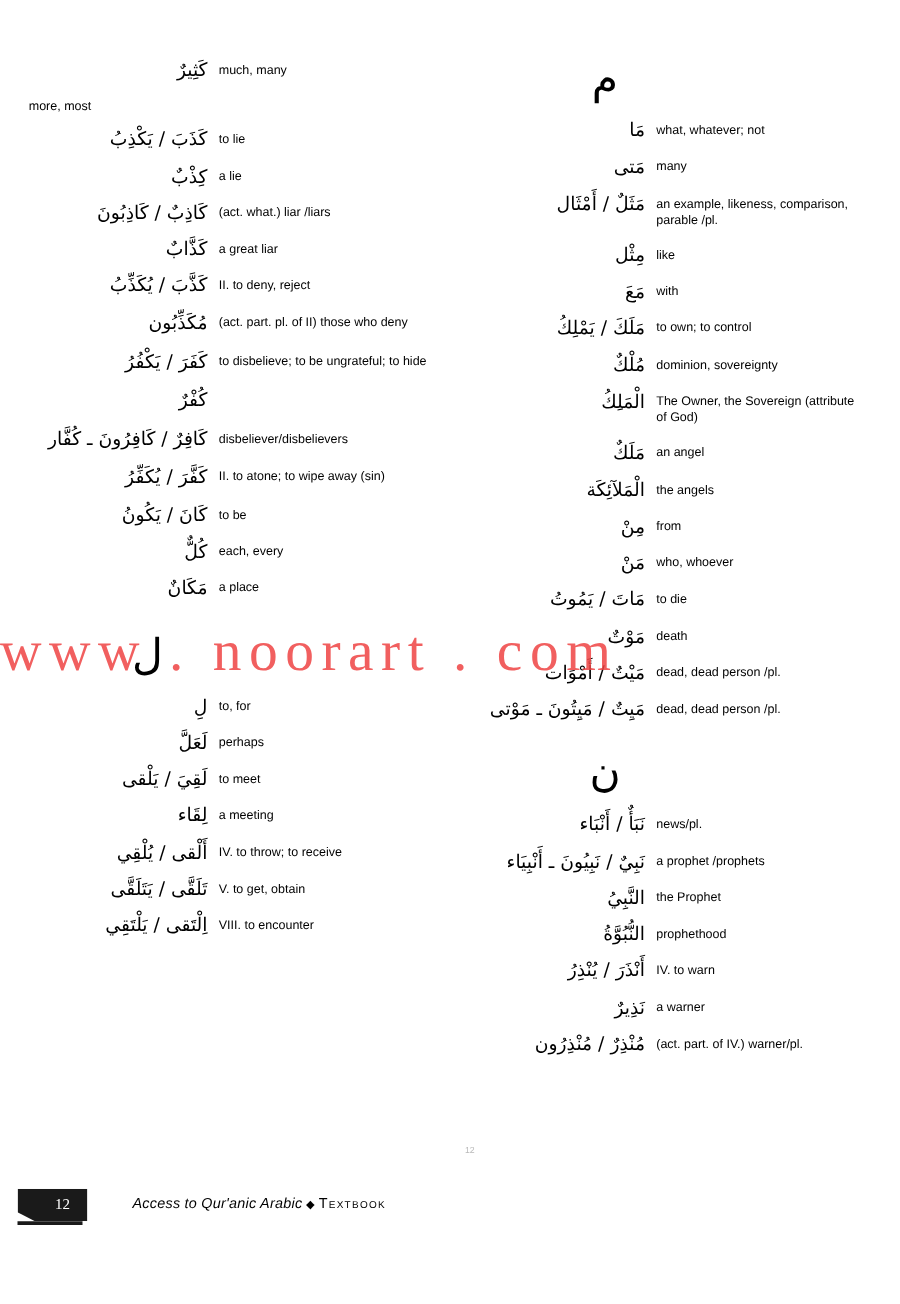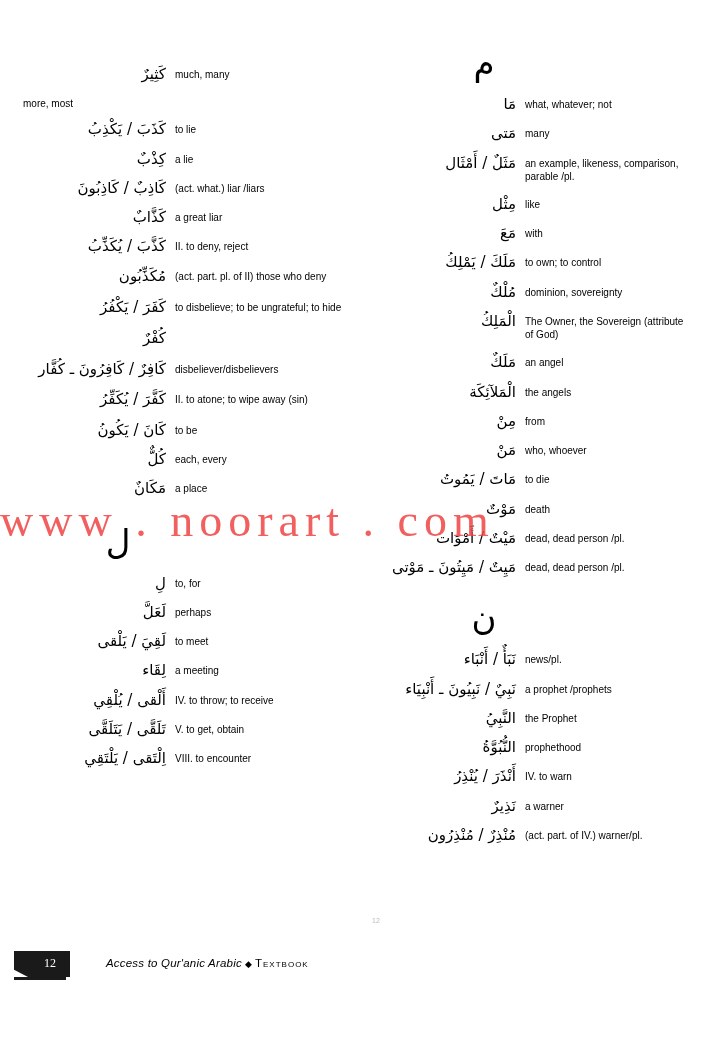--- a/index.html
+++ b/index.html
@@ -26,21 +26,21 @@
     left: 0;
     width: 720px;
     height: 900px;
     display: flex;
     flex-direction: row;
   }
   .col {
     width: 360px;
     padding: 0 14px 0 14px;
   }
-  .col-left { padding-right: 8px; margin-top: 18px; }
+  .col-left { padding-right: 8px; }
   .col-right { padding-left: 18px; padding-right: 30px; }
 
   
   .letter-head {
     text-align: center;
     font-family: "DejaVu Sans", sans-serif;
     font-size: 34px;
     line-height: 1.0;
     font-weight: normal;
     direction: rtl;

